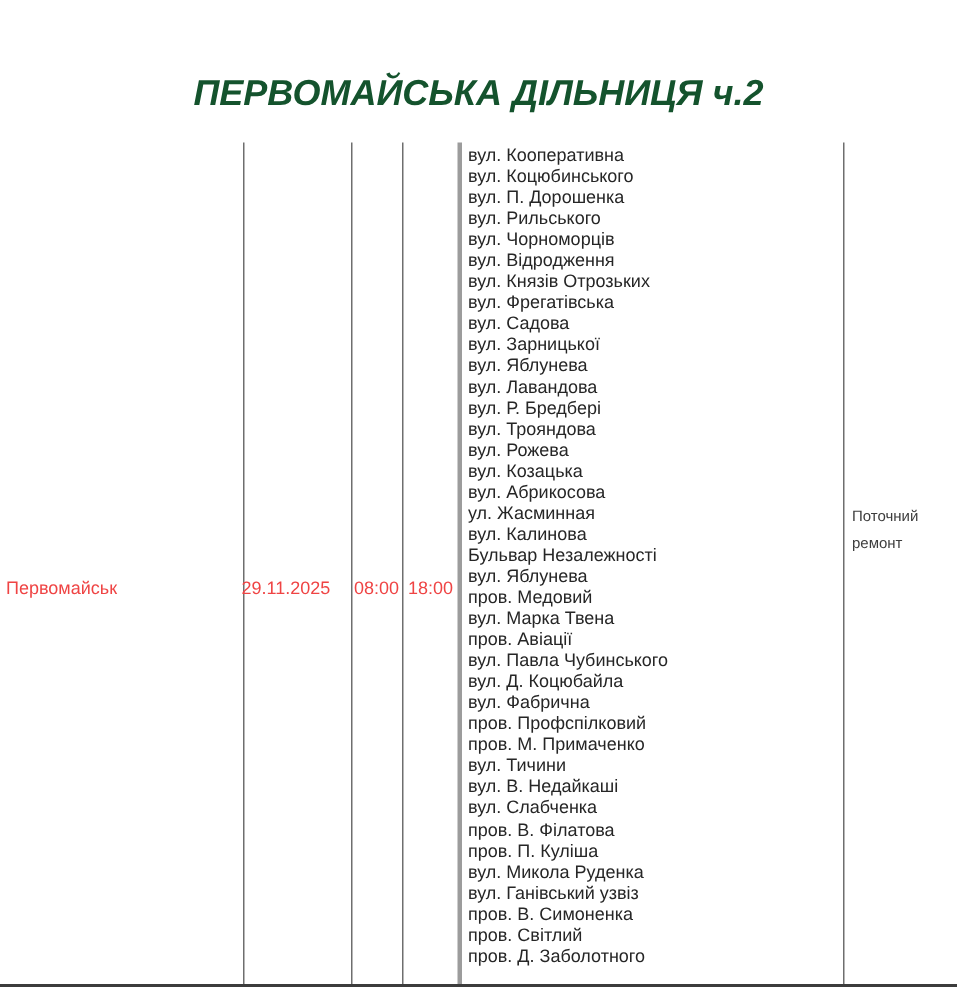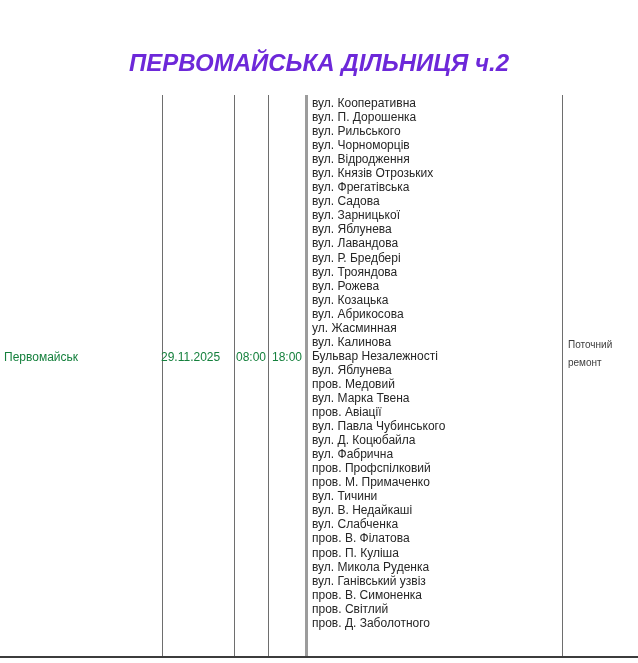--- a/index.html
+++ b/index.html
@@ -11,21 +11,21 @@
     font-family:"Liberation Sans", sans-serif;
   }
   .title {
     position:absolute;
     top:49px; left:0; width:638px;
     text-align:center;
     font-family:"Liberation Sans", sans-serif;
     font-style:italic;
     font-weight:bold;
     font-size:24px;
-    color:#6d28d9;
+    color:#14532d;
     white-space:nowrap;
   }
   .vline {
     position:absolute;
     top:95px; height:563px;
     width:1px;
     background:#6e6e6e;
   }
   .vline.thick {
     width:3px;
@@ -33,23 +33,24 @@
   }
   .bottom-border {
     position:absolute;
     top:656px; left:0;
     width:638px; height:2px;
     background:#3c3c3c;
   }
   .cell-text {
     position:absolute;
     font-size:12px;
-    color:#15803d;
+    color:#ef4444;
     line-height:14px;
     white-space:nowrap;
+    margin-top:35px;
   }
   .loc   { left:4px;  top:350px; }
   .date  { left:161px; top:350px; }
   .time1 { left:234px; top:350px; width:34px; text-align:center; }
   .time2 { left:269px; top:350px; width:36px; text-align:center; }
   .work {
     position:absolute;
     left:568px; top:336px;
     width:62px;
     font-size:10px;
@@ -85,20 +86,21 @@
   <div class="cell-text loc">Первомайськ</div>
 
   <div class="cell-text date">29.11.2025</div>
 
   <div class="cell-text time1">08:00</div>
 
   <div class="cell-text time2">18:00</div>
 
   <div class="streets">
       <div class="street">вул. Кооперативна</div>
+      <div class="street">вул. Коцюбинського</div>
       <div class="street">вул. П. Дорошенка</div>
       <div class="street">вул. Рильського</div>
       <div class="street">вул. Чорноморців</div>
       <div class="street">вул. Відродження</div>
       <div class="street">вул. Князів Отрозьких</div>
       <div class="street">вул. Фрегатівська</div>
       <div class="street">вул. Садова</div>
       <div class="street">вул. Зарницької</div>
       <div class="street">вул. Яблунева</div>
       <div class="street">вул. Лавандова</div>

